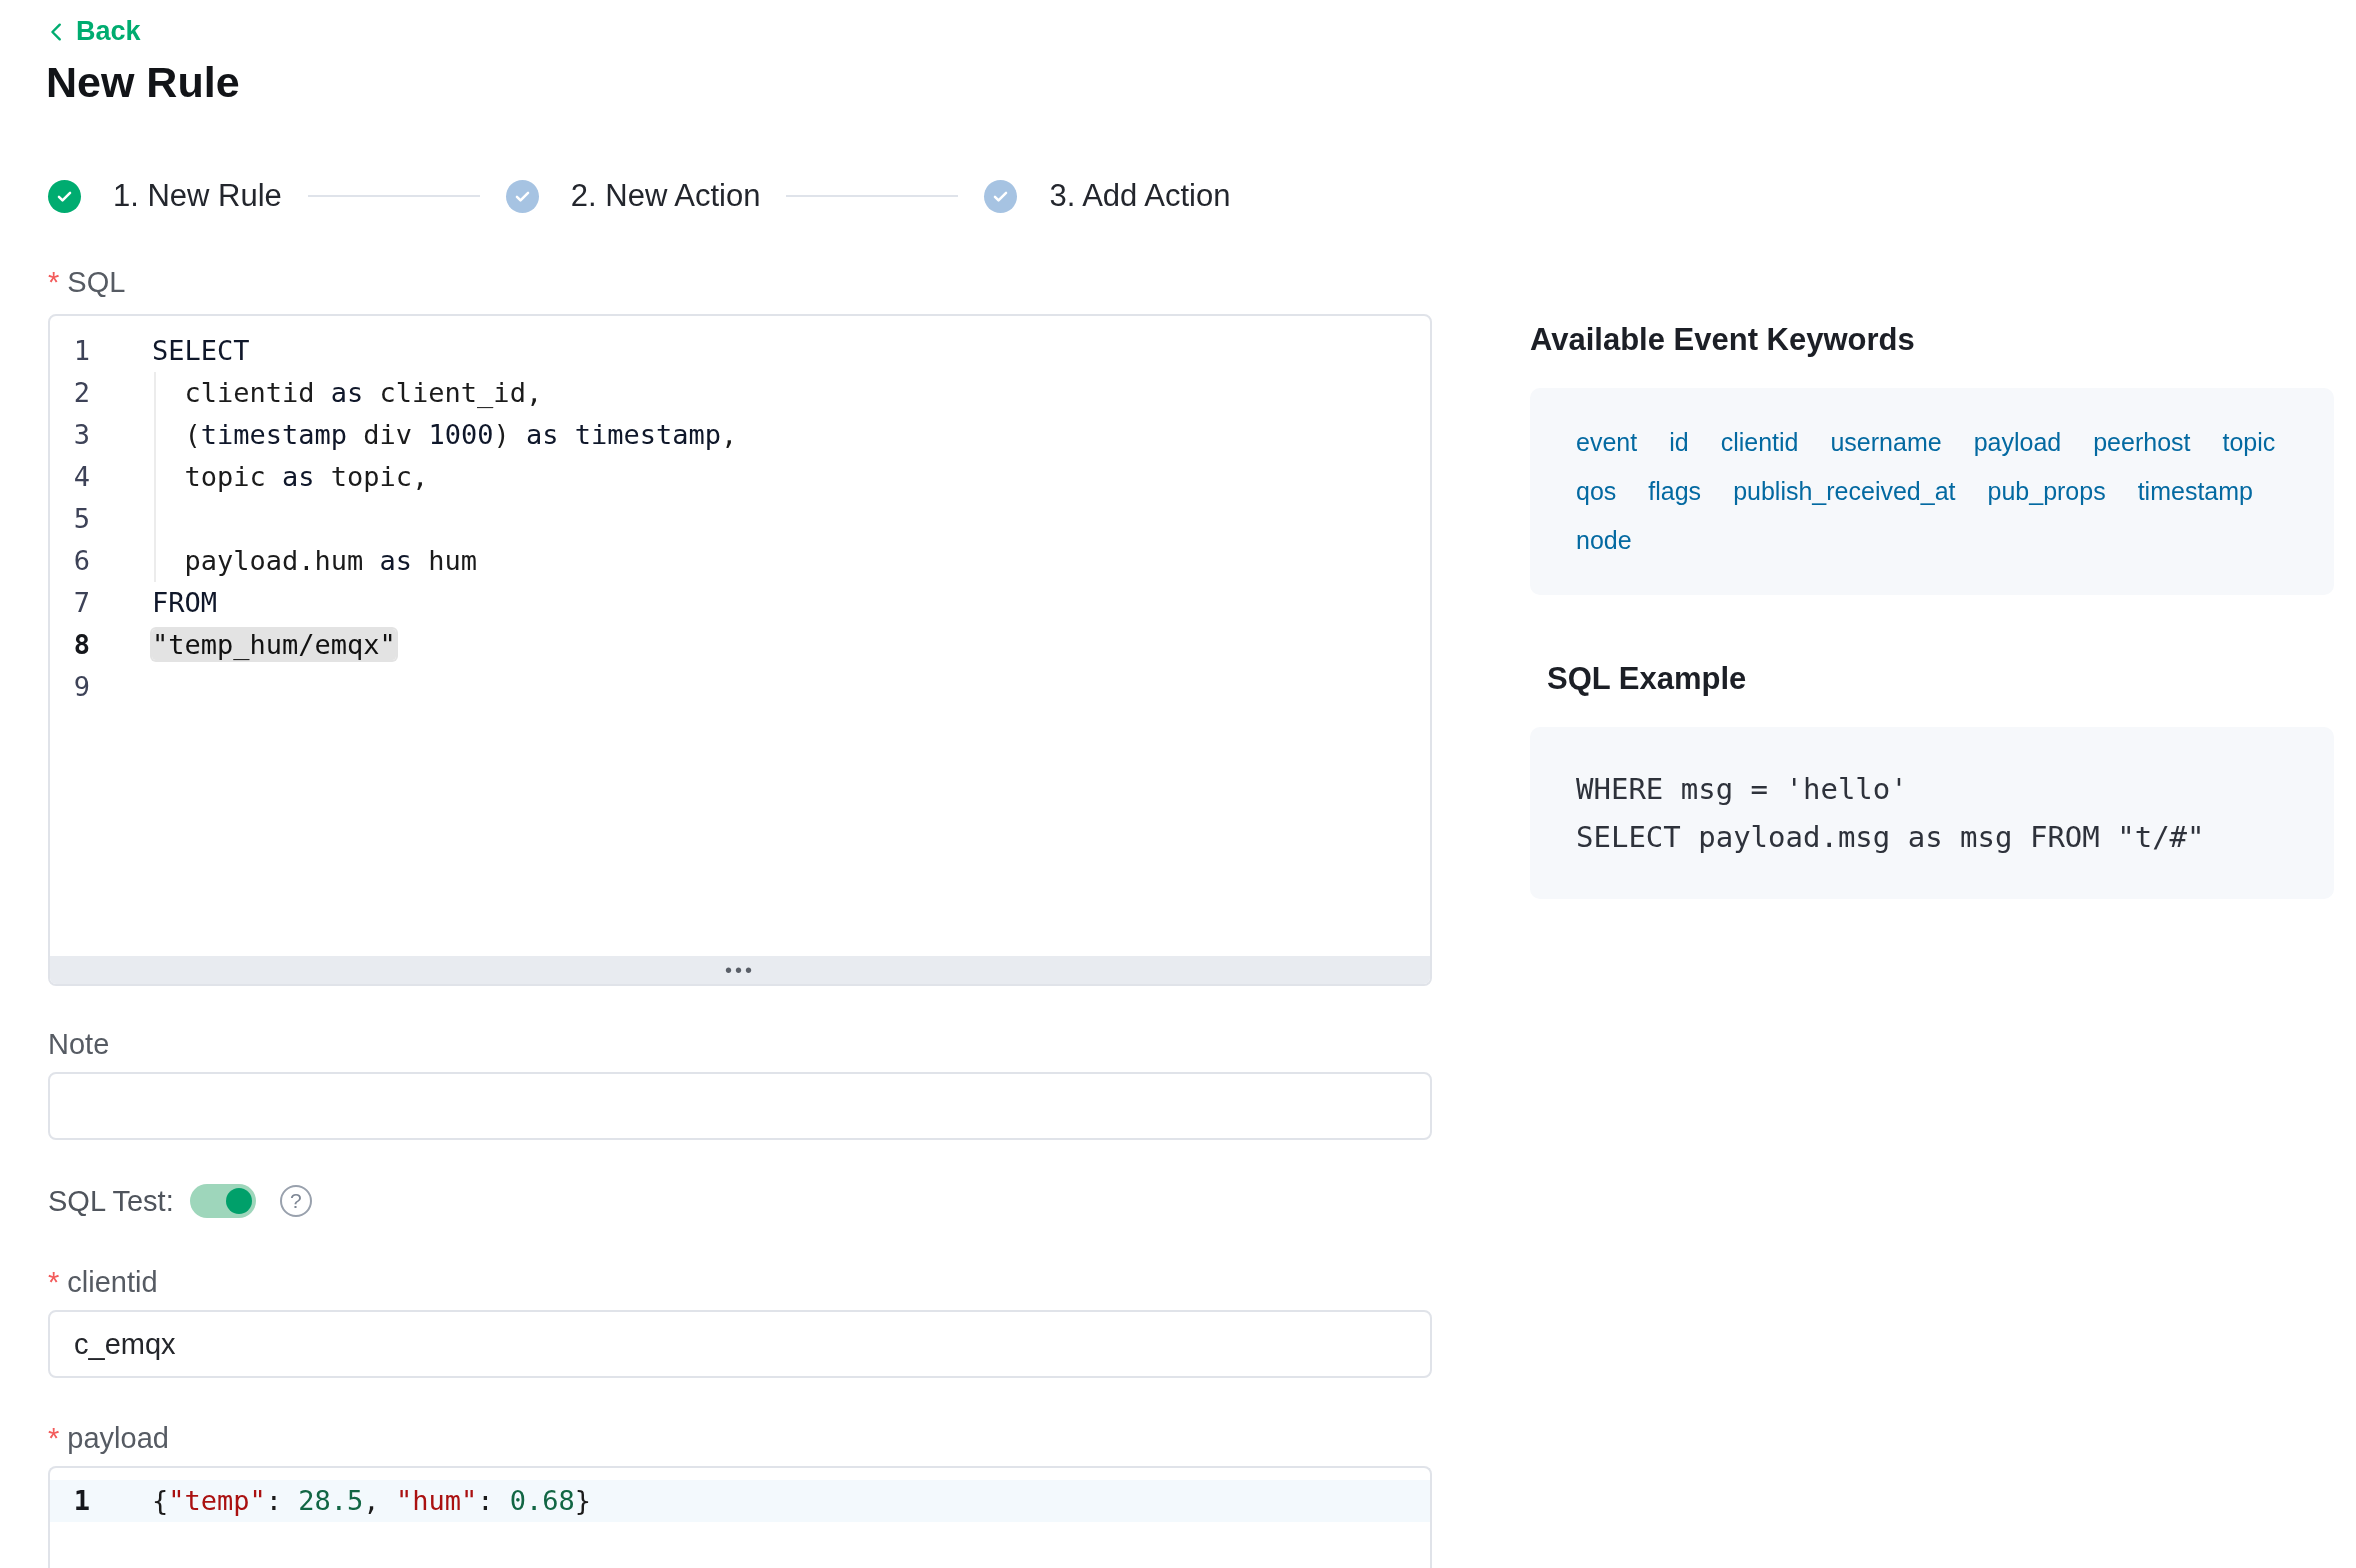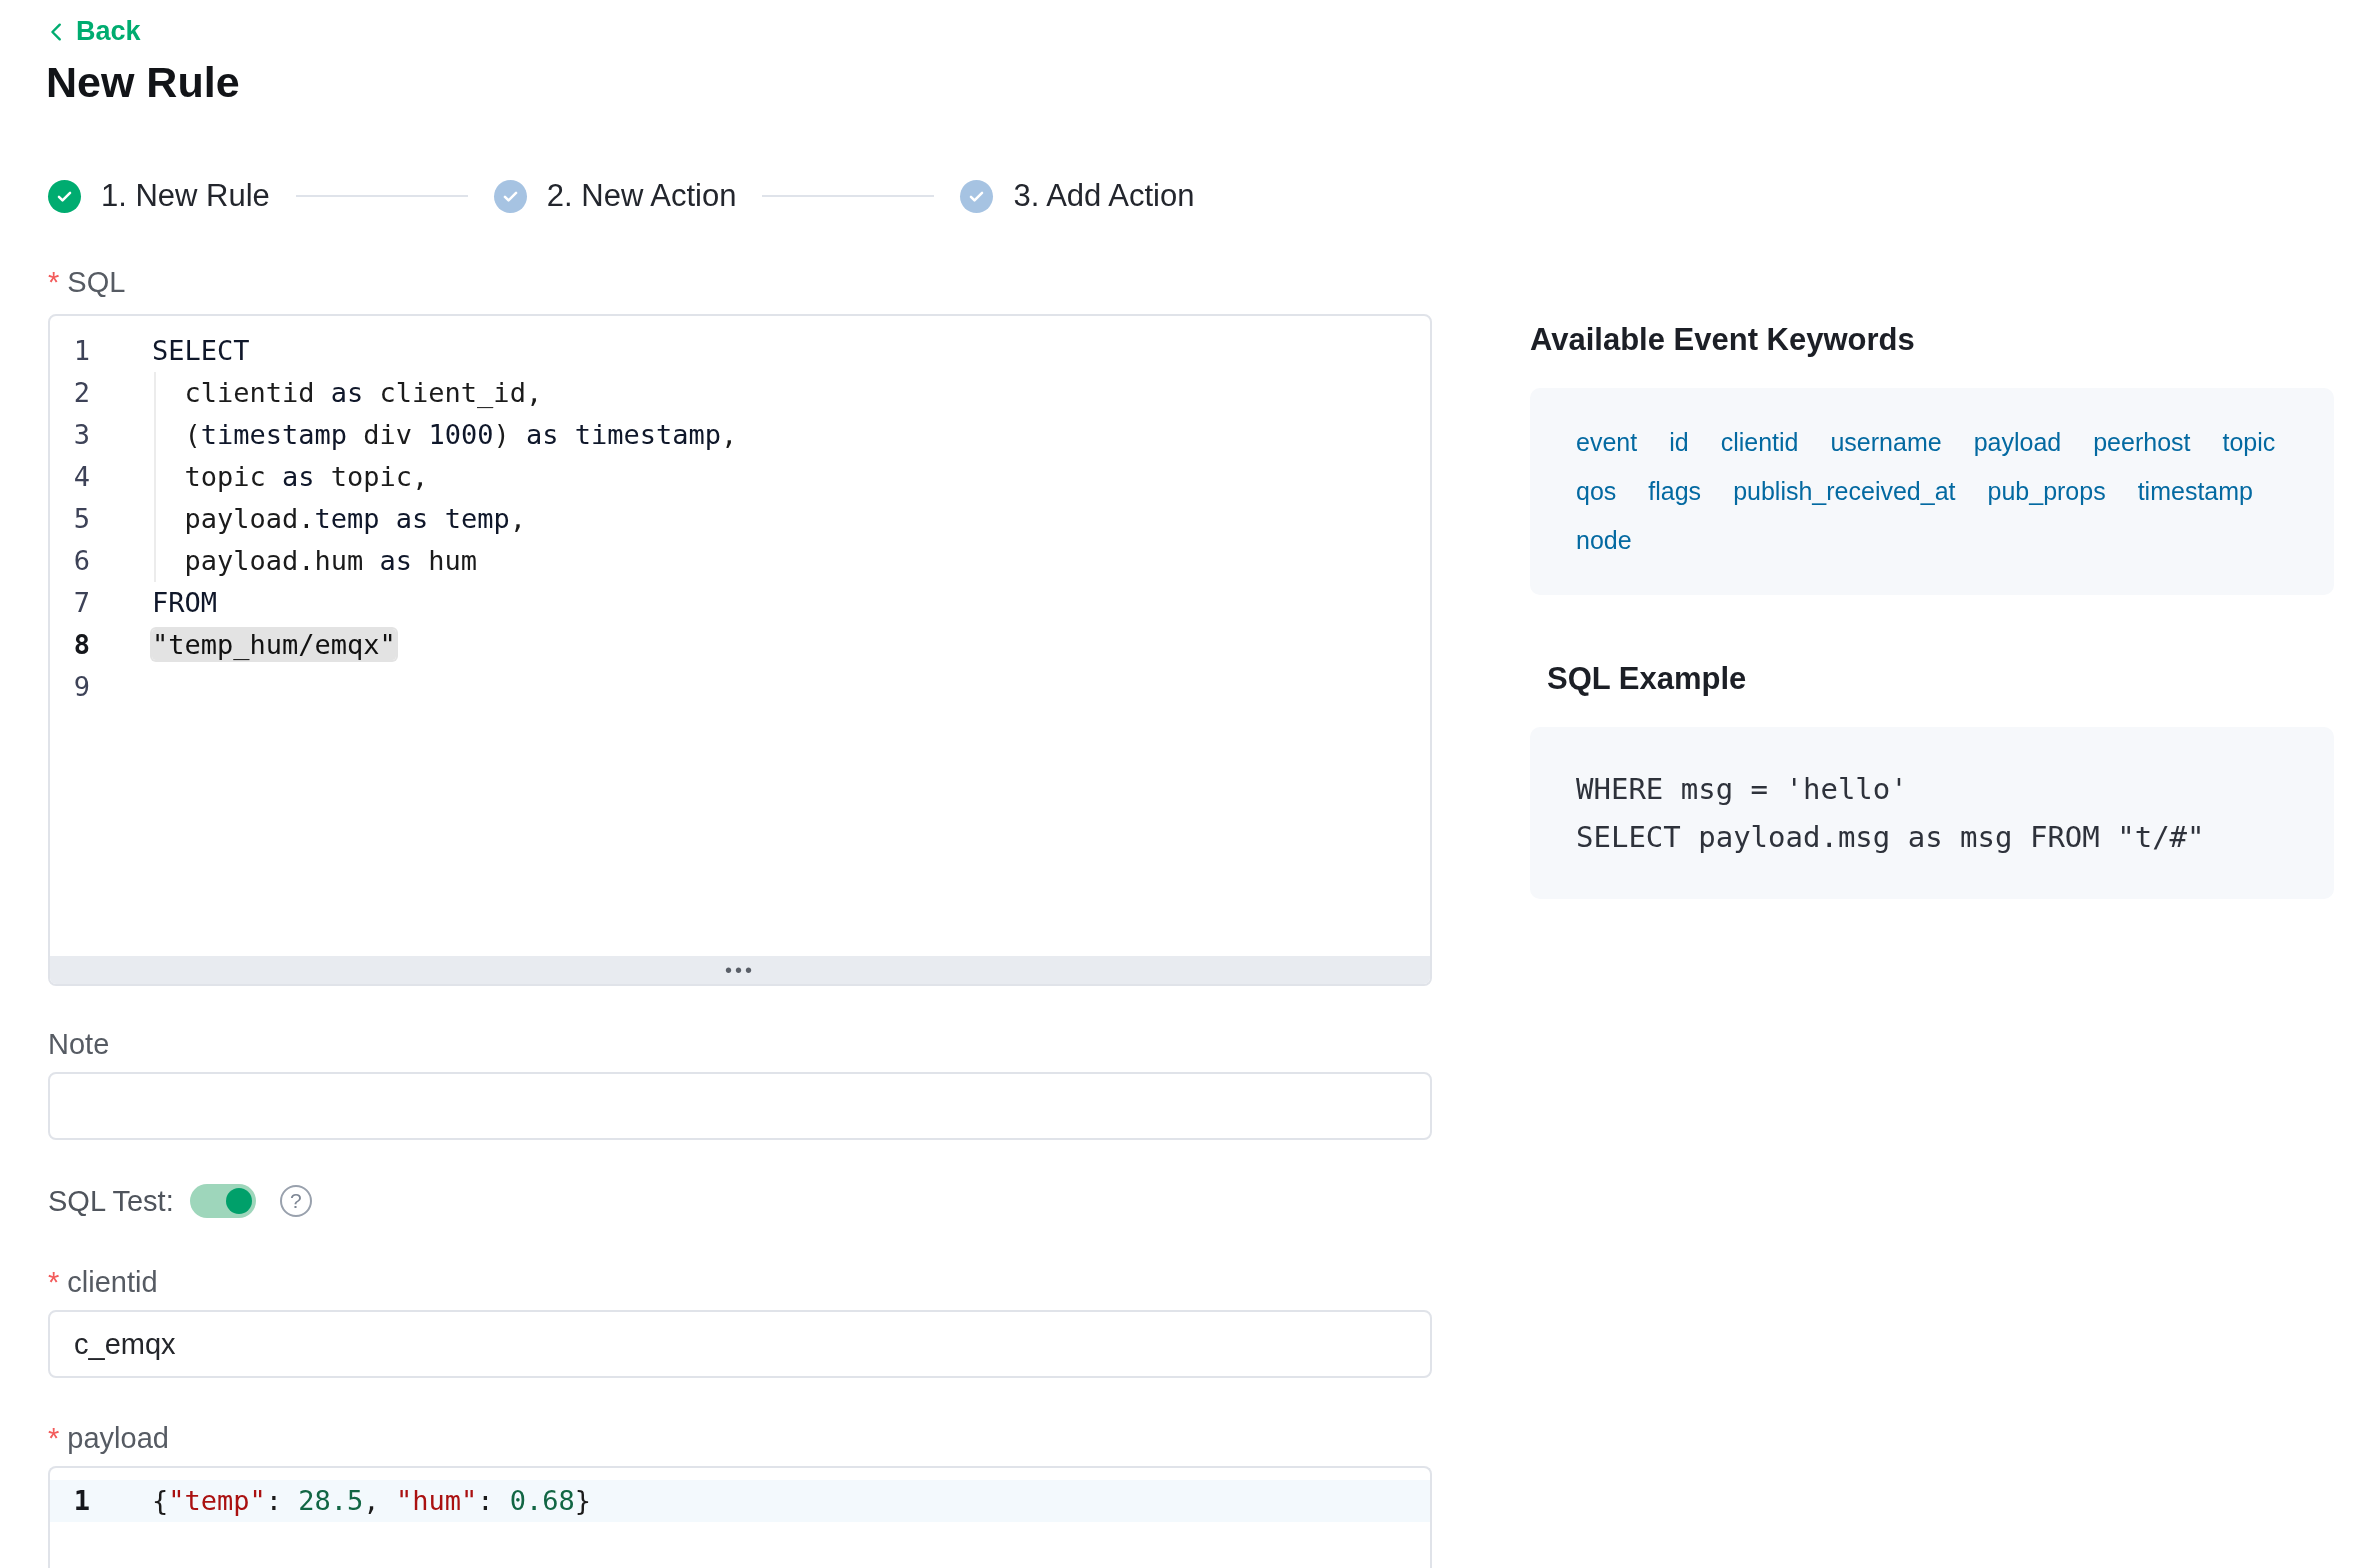--- a/index.html
+++ b/index.html
@@ -18,21 +18,21 @@
 
   
   .page-title{position:absolute;left:46px;top:58px;margin:0;font-size:43px;font-weight:700;color:#121418;}
 
   
   .stepper{position:absolute;left:48px;top:178px;display:flex;align-items:center;}
   .step{display:flex;align-items:center;gap:20px;}
   .step-icon{width:33px;height:33px;border-radius:50%;display:flex;align-items:center;justify-content:center;flex:none;}
   .step-icon.done{background:#00ac70;}
   .step-icon.pending{background:#a6c3e2;}
-  .step-label{font-size:31px;color:#23262d;white-space:nowrap;}
+  .step-label{font-size:31px;color:#23262d;white-space:nowrap;margin-left:12px;}
   .step-line{width:172px;height:2px;background:#dfe3ea;margin:0 26px;}
 
   
   .field-label{position:absolute;font-size:29px;color:#565b63;}
   .req{color:#f35b5b;margin-right:8px;}
 
   
   .sql-editor{position:absolute;left:48px;top:314px;width:1384px;height:672px;
     border:2px solid #e0e3e9;border-radius:8px;background:#fff;box-sizing:border-box;overflow:hidden;}
   .editor-lines{padding-top:14px;position:relative;z-index:1;}
@@ -150,21 +150,20 @@
         <div class="code-line">
           <span class="ln">3</span>
           <span class="code"><span class="tok-p">  (</span><span class="tok-kw">timestamp</span><span class="tok-p"> div </span><span class="tok-kw">1000</span><span class="tok-p">) </span><span class="tok-kw">as</span><span class="tok-p"> </span><span class="tok-kw">timestamp</span><span class="tok-p">,</span></span>
         </div>
         <div class="code-line">
           <span class="ln">4</span>
           <span class="code"><span class="tok-p">  topic </span><span class="tok-kw">as</span><span class="tok-p"> topic,</span></span>
         </div>
         <div class="code-line">
           <span class="ln">5</span>
-          <span class="code"><span class="tok-p">  payload.</span><span class="tok-kw">temp</span><span class="tok-p"> </span><span class="tok-kw">as</span><span class="tok-p"> </span><span class="tok-kw">temp</span><span class="tok-p">,</span></span>
         </div>
         <div class="code-line">
           <span class="ln">6</span>
           <span class="code"><span class="tok-p">  payload.hum </span><span class="tok-kw">as</span><span class="tok-p"> hum</span></span>
         </div>
         <div class="code-line">
           <span class="ln">7</span>
           <span class="code"><span class="tok-kw">FROM</span></span>
         </div>
         <div class="code-line">

